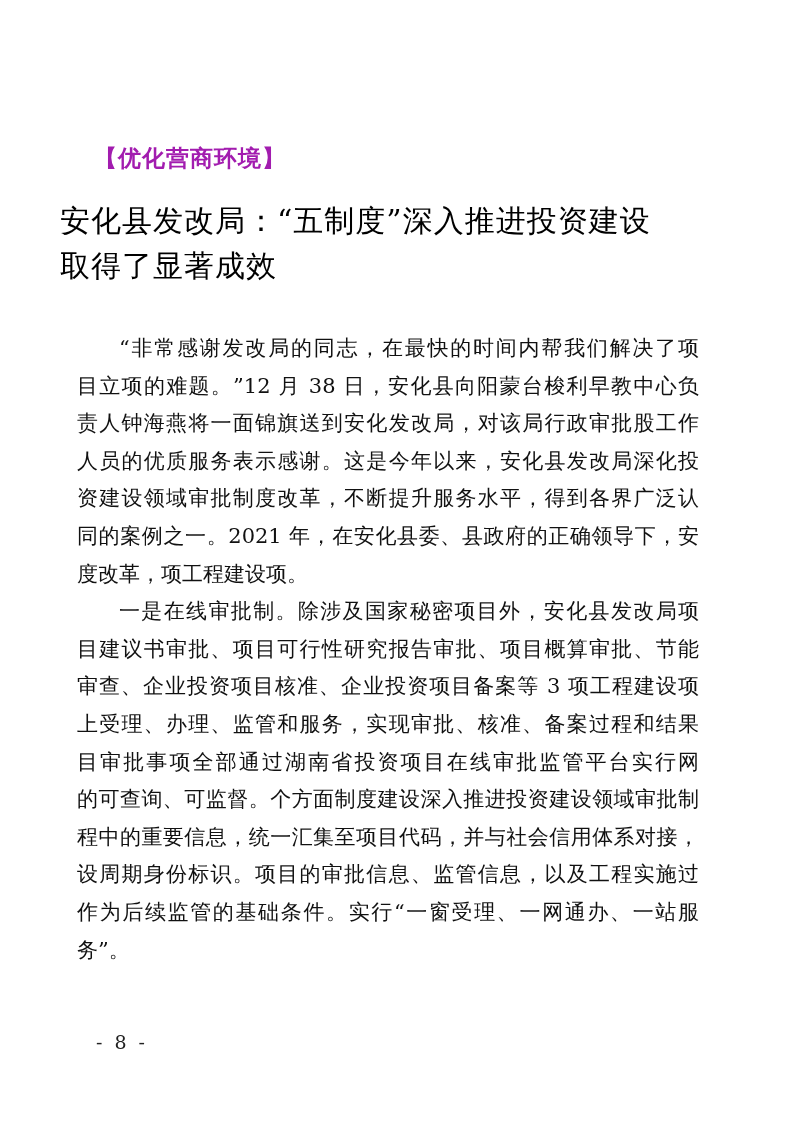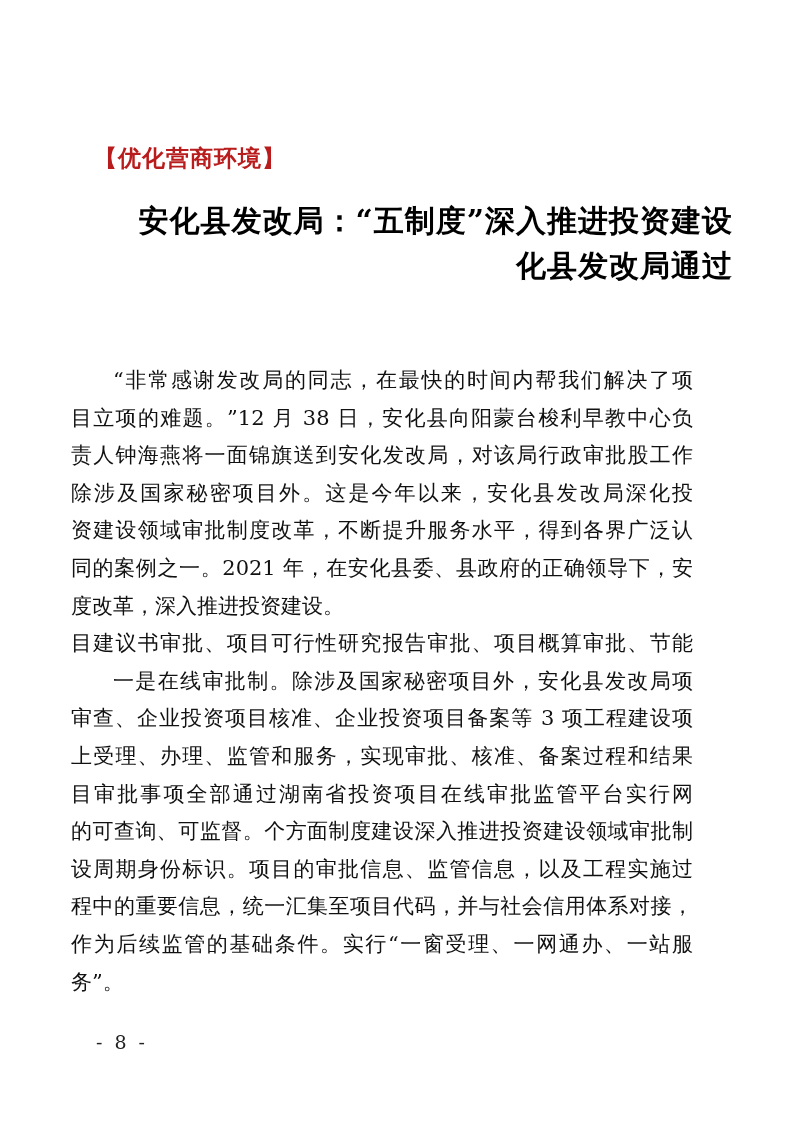--- a/index.html
+++ b/index.html
@@ -16,45 +16,44 @@
     color: #1a1a1a;
   }
   .section-tag {
     position: absolute;
     left: 94px;
     top: 143px;
     font-family: "DejaVu Sans", "Liberation Sans", sans-serif;
     font-weight: bold;
     font-size: 23px;
     letter-spacing: 1px;
-    color: #b91c1c;
+    color: #a21caf;
   }
   .doc-title {
     position: absolute;
     left: 60px;
     right: 60px;
     top: 198px;
-    text-align: right;
+    text-align: left;
     font-family: "DejaVu Serif", "Liberation Serif", serif;
-    font-weight: bold;
+    font-weight: normal;
     font-size: 30px;
     line-height: 45px;
     color: #000;
     letter-spacing: 1px;
   }
   .body-text {
     position: absolute;
-    left: 71px;
+    left: 77px;
     top: 330px;
     width: 622px;
     font-family: "DejaVu Serif", "Liberation Serif", serif;
     font-size: 21px;
     line-height: 37.6px;
     color: #111;
-    margin-top: 32px;
   }
   .body-text .line {
     text-align: justify;
     text-align-last: justify;
     white-space: nowrap;
   }
   .body-text .line.first {
     text-indent: 2em;
   }
   .body-text .line.last {
@@ -73,38 +72,38 @@
 </style>
 </head>
 <body>
 
 <div class="page">
 
   <div class="section-tag">【优化营商环境】</div>
 
   <div class="doc-title">
     <div>安化县发改局：“五制度”深入推进投资建设</div>
-    <div>化县发改局通过</div>
+    <div>取得了显著成效</div>
   </div>
 
   <div class="body-text">
       <div class="line first">“非常感谢发改局的同志，在最快的时间内帮我们解决了项</div>
       <div class="line">目立项的难题。”12 月 38 日，安化县向阳蒙台梭利早教中心负</div>
       <div class="line">责人钟海燕将一面锦旗送到安化发改局，对该局行政审批股工作</div>
-      <div class="line">除涉及国家秘密项目外。这是今年以来，安化县发改局深化投</div>
+      <div class="line">人员的优质服务表示感谢。这是今年以来，安化县发改局深化投</div>
       <div class="line">资建设领域审批制度改革，不断提升服务水平，得到各界广泛认</div>
       <div class="line">同的案例之一。2021 年，在安化县委、县政府的正确领导下，安</div>
-      <div class="line last">度改革，深入推进投资建设。</div>
+      <div class="line last">度改革，项工程建设项。</div>
+      <div class="line first">一是在线审批制。除涉及国家秘密项目外，安化县发改局项</div>
       <div class="line">目建议书审批、项目可行性研究报告审批、项目概算审批、节能</div>
-      <div class="line first">一是在线审批制。除涉及国家秘密项目外，安化县发改局项</div>
       <div class="line">审查、企业投资项目核准、企业投资项目备案等 3 项工程建设项</div>
       <div class="line">上受理、办理、监管和服务，实现审批、核准、备案过程和结果</div>
       <div class="line">目审批事项全部通过湖南省投资项目在线审批监管平台实行网</div>
       <div class="line">的可查询、可监督。个方面制度建设深入推进投资建设领域审批制</div>
+      <div class="line">程中的重要信息，统一汇集至项目代码，并与社会信用体系对接，</div>
       <div class="line">设周期身份标识。项目的审批信息、监管信息，以及工程实施过</div>
-      <div class="line">程中的重要信息，统一汇集至项目代码，并与社会信用体系对接，</div>
       <div class="line">作为后续监管的基础条件。实行“一窗受理、一网通办、一站服</div>
       <div class="line last">务”。</div>
     </div>
 
   <div class="page-number">- 8 -</div>
 
 </div>
 
 </body></html>

